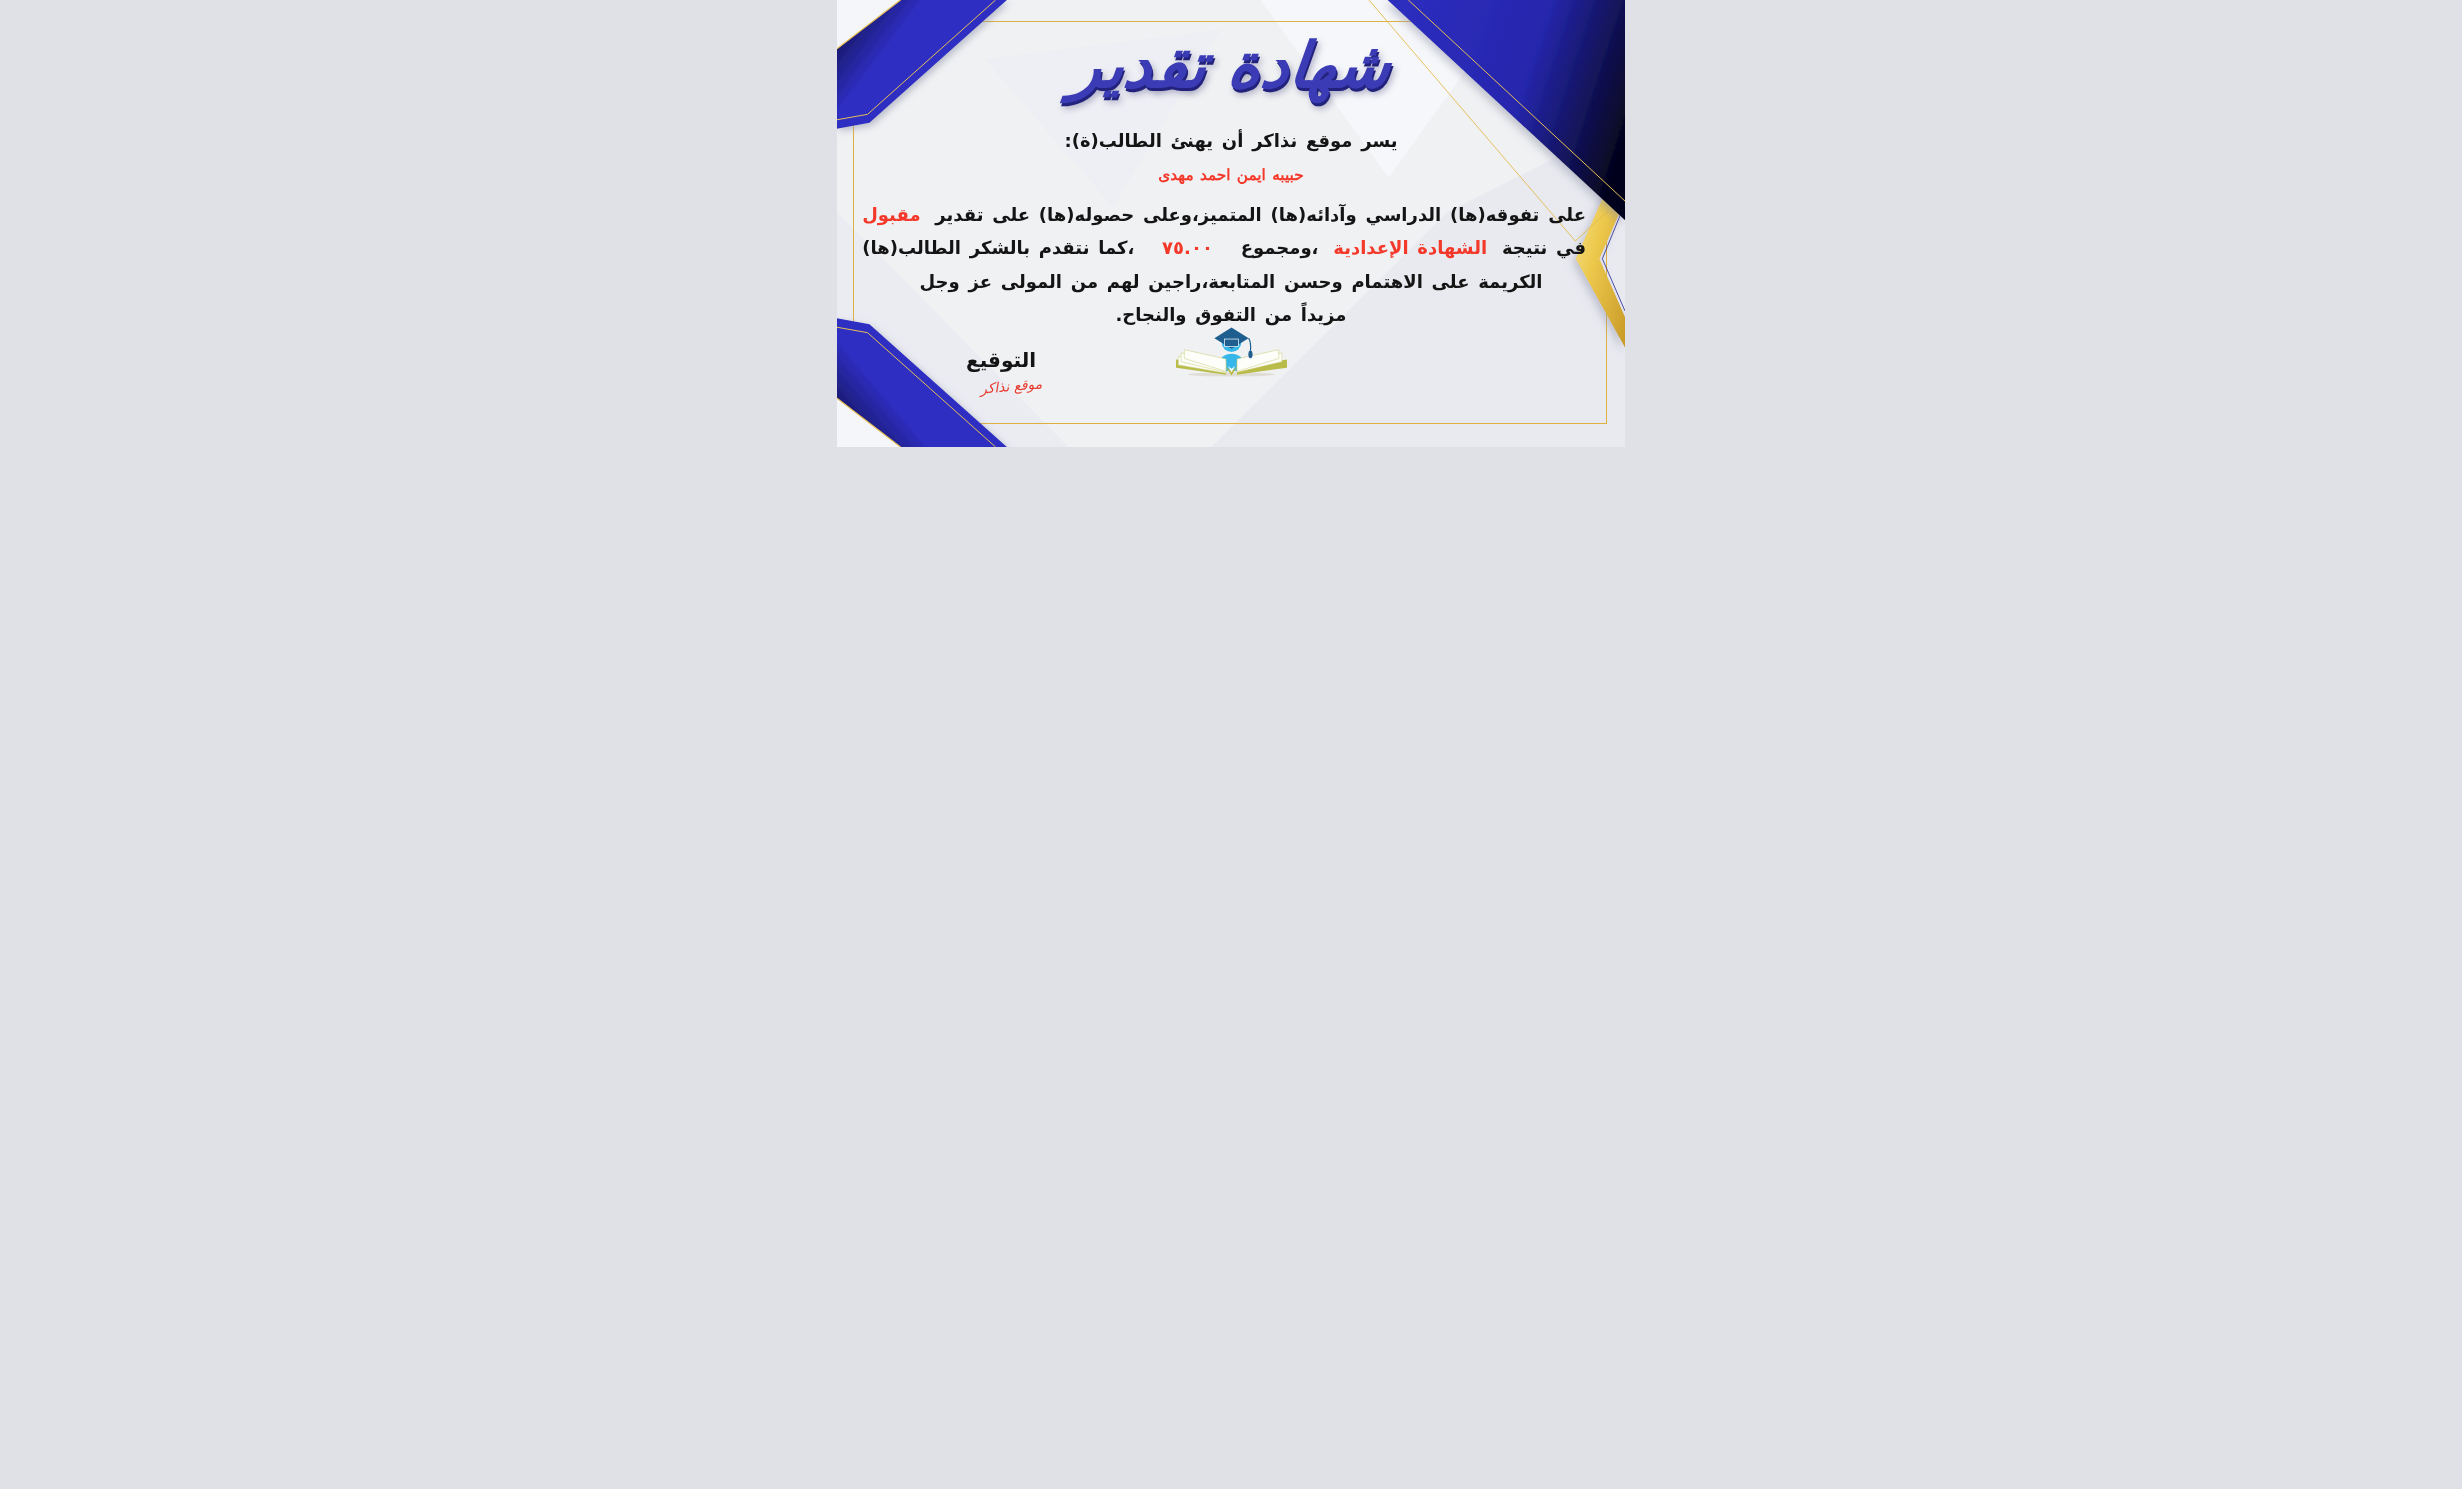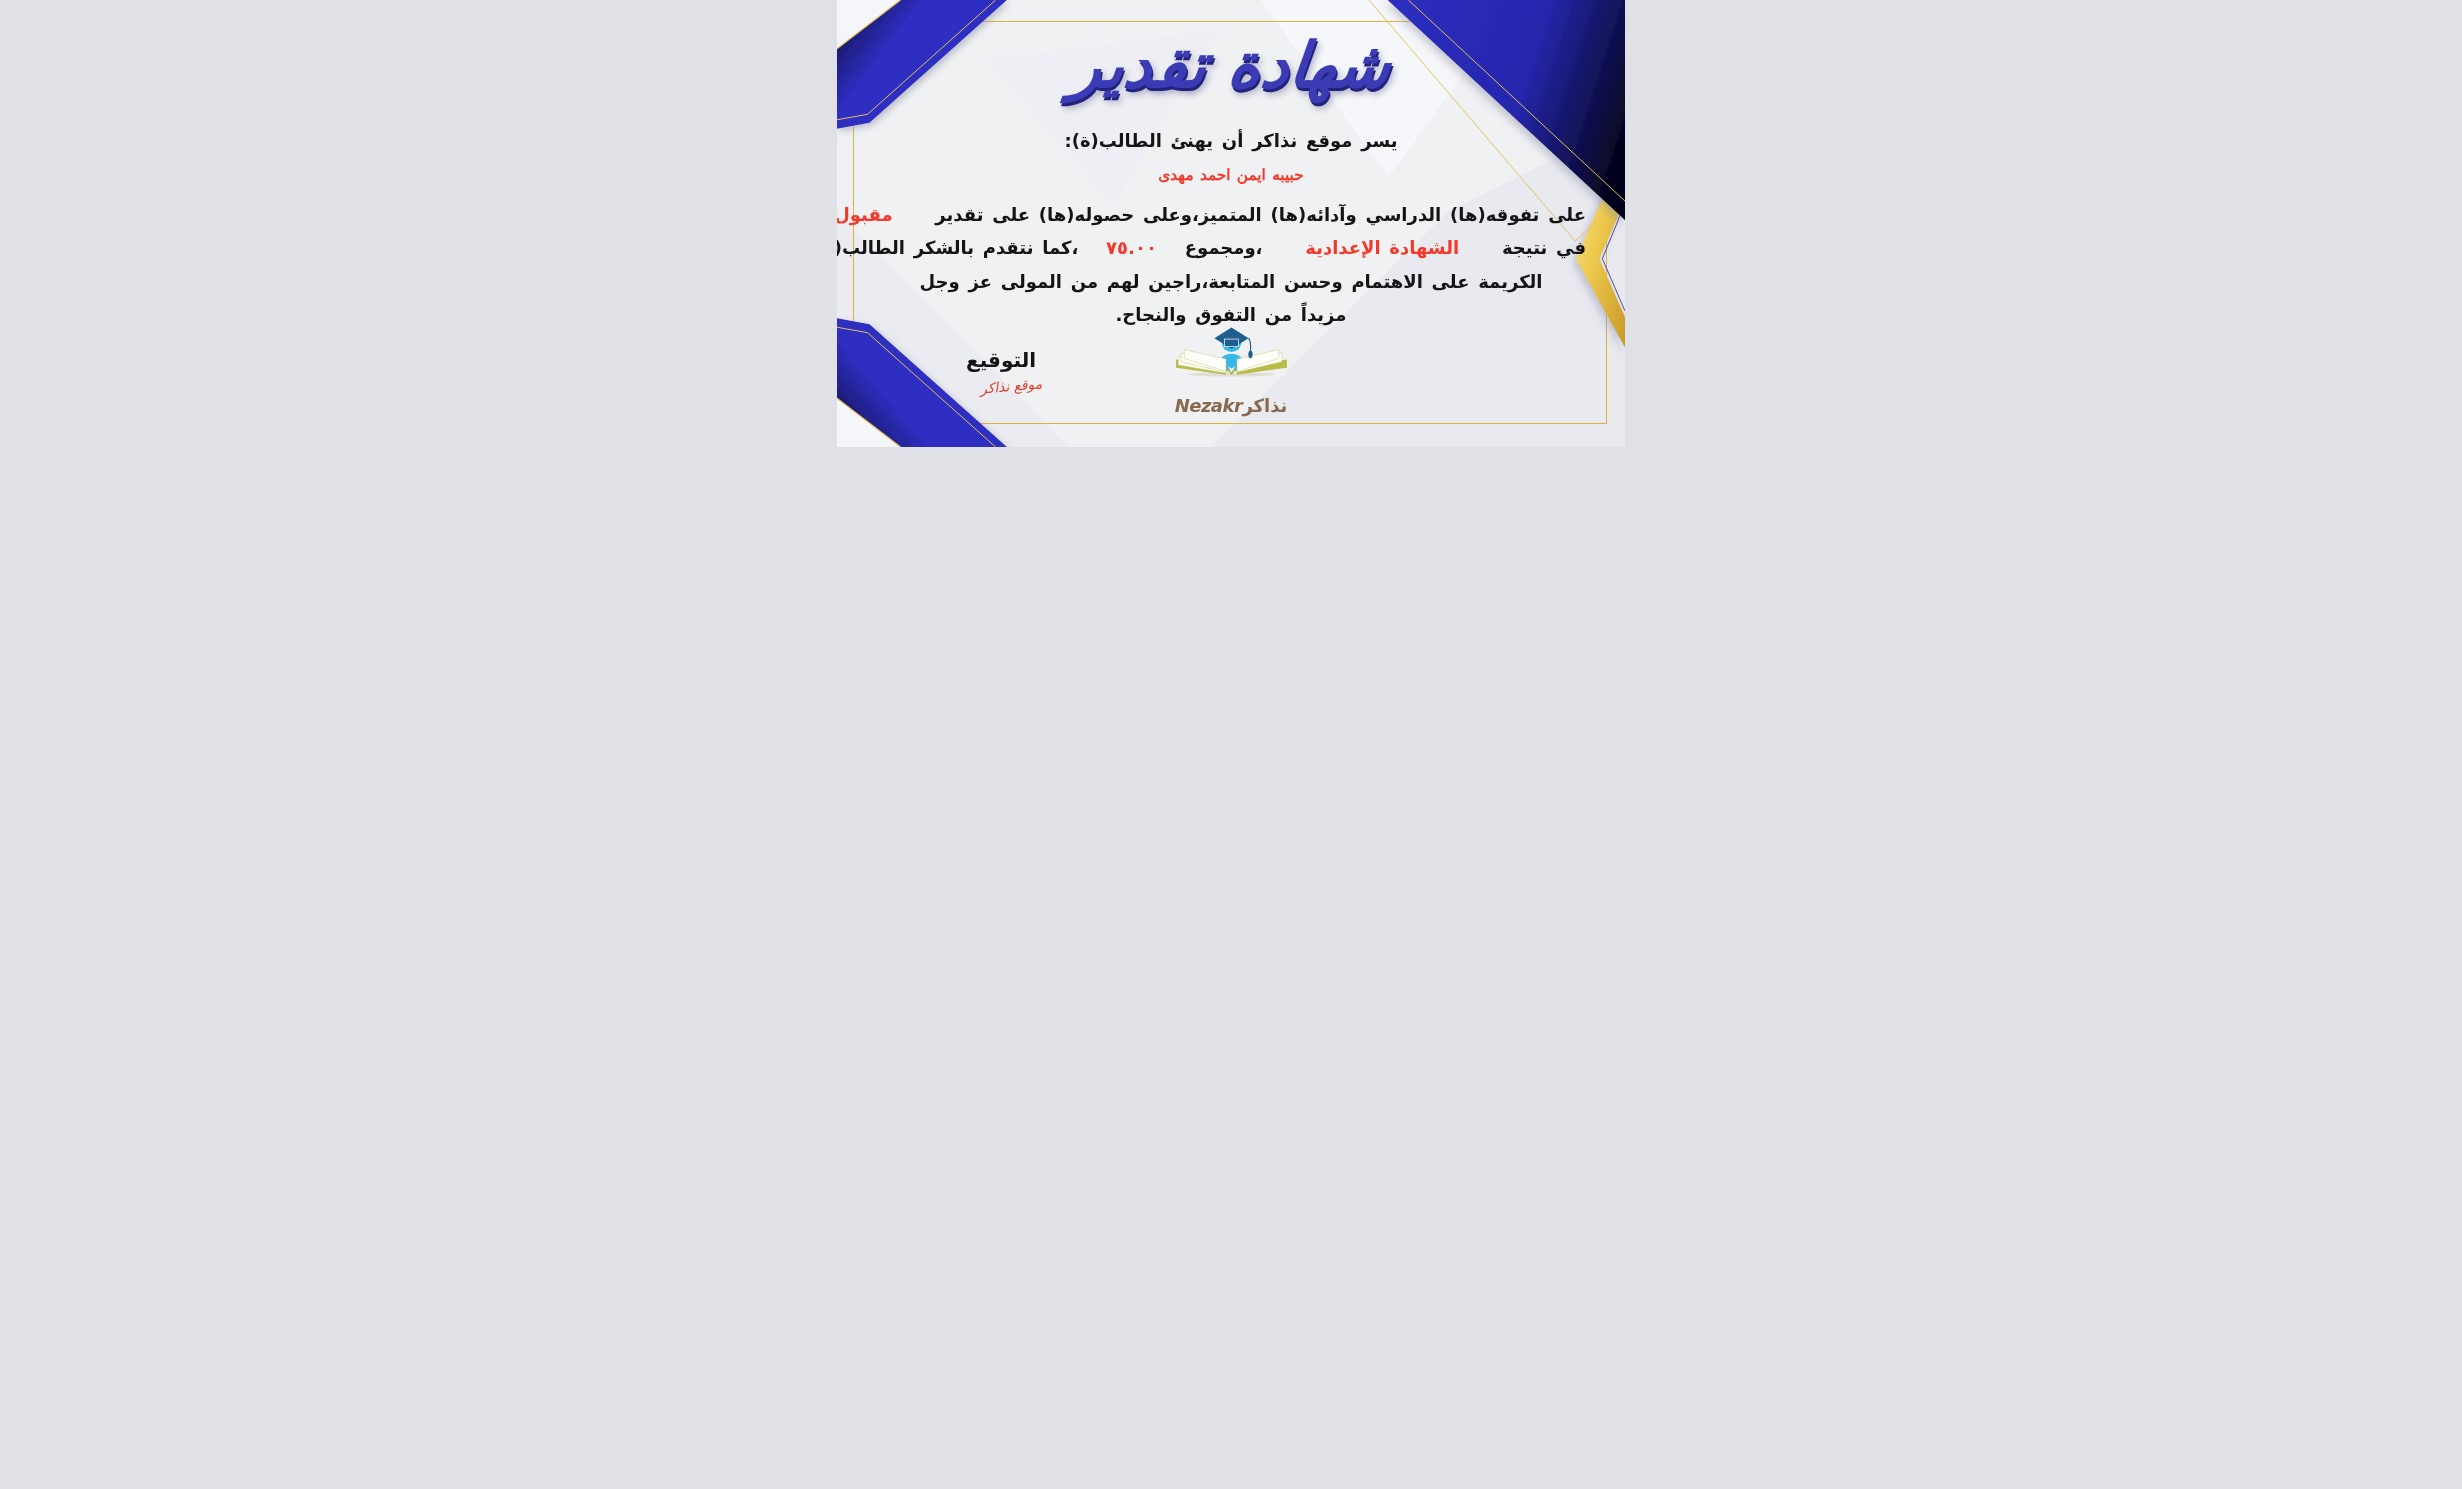--- a/index.html
+++ b/index.html
@@ -19,21 +19,21 @@
     font-size:63px;font-weight:bold;font-style:italic;color:#3a3bb5;
     transform:skewX(-6deg);
     text-shadow:1.5px 2.5px 0 #22227d, 3.4px 5.4px 7.9px rgba(25,25,90,.35);
     direction:rtl;line-height:1.2;
   }
   .line{
     position:absolute;left:39px;right:39px;text-align:center;direction:rtl;
     color:#141414;font-weight:bold;font-size:18px;word-spacing:2.5px;white-space:nowrap;
   }
   .red{color:#f4392b;}
-  .gap-lg{margin:0 34px;}
+  .gap-lg{margin:0 6px;}
   .gap-md{margin:0 19px;}
   .sig-label{
     position:absolute;left:129px;top:348px;
     font-size:20px;font-weight:bold;color:#141414;direction:rtl;
   }
   .sig-script{
     position:absolute;left:143px;top:378px;
     font-size:13.8px;font-style:italic;color:#e8382b;direction:rtl;
     transform:rotate(-5deg);letter-spacing:0.5px;
   }
@@ -170,18 +170,15 @@
     </g>
 
     <g>
       <polygon points="240,4 314,50 240,96 166,50" fill="#1e5f8f"></polygon>
       <rect x="210" y="54" width="60" height="32" fill="#1e5f8f" stroke="#ffffff" stroke-width="3"></rect>
       <path d="M314,50 C322,62 324,82 322,104" fill="none" stroke="#1e5f8f" stroke-width="5"></path>
       <ellipse cx="322" cy="120" rx="9" ry="17" fill="#1e5f8f"></ellipse>
     </g>
   </svg>
 
-  <div class="wordmark">
-    <span class="latin">Nezakr</span><span class="arabic">نذاكر</span>
-  </div>
 
 </div>
 
 
 </body></html>

